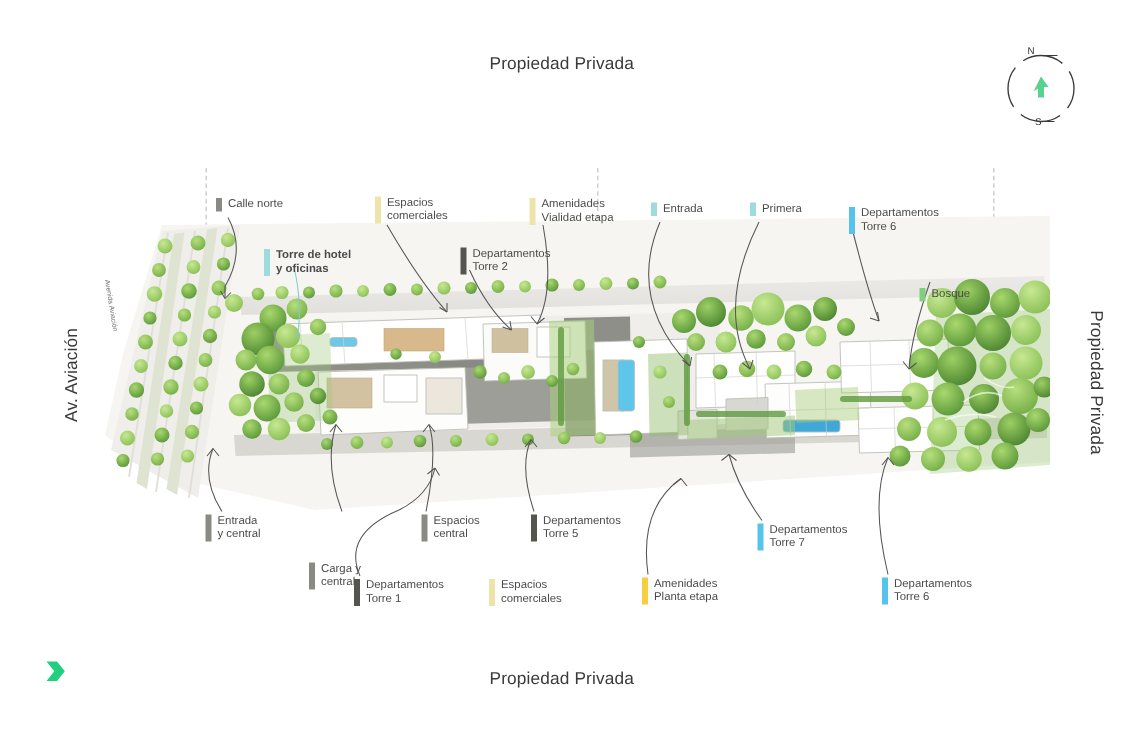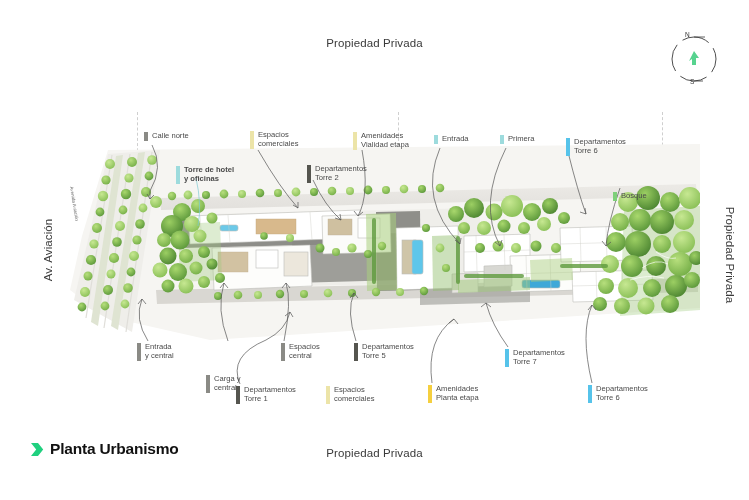--- a/index.html
+++ b/index.html
@@ -579,16 +579,15 @@
     <div class="ctext">
       <span>Departamentos</span>
       <span>Torre 6</span>
     </div>
   </div>
 
   <div id="logo">
     <svg id="logo-mark" viewBox="0 0 14 15" aria-hidden="true">
       <path d="M1 1 L8 1 L13.2 7.5 L8 14 L1 14 L6.2 7.5 Z" fill="#20d07f"></path>
     </svg>
-    <div id="logo-text">Planta Urbanismo</div>
   </div>
 
 </div>
 
 </body></html>

